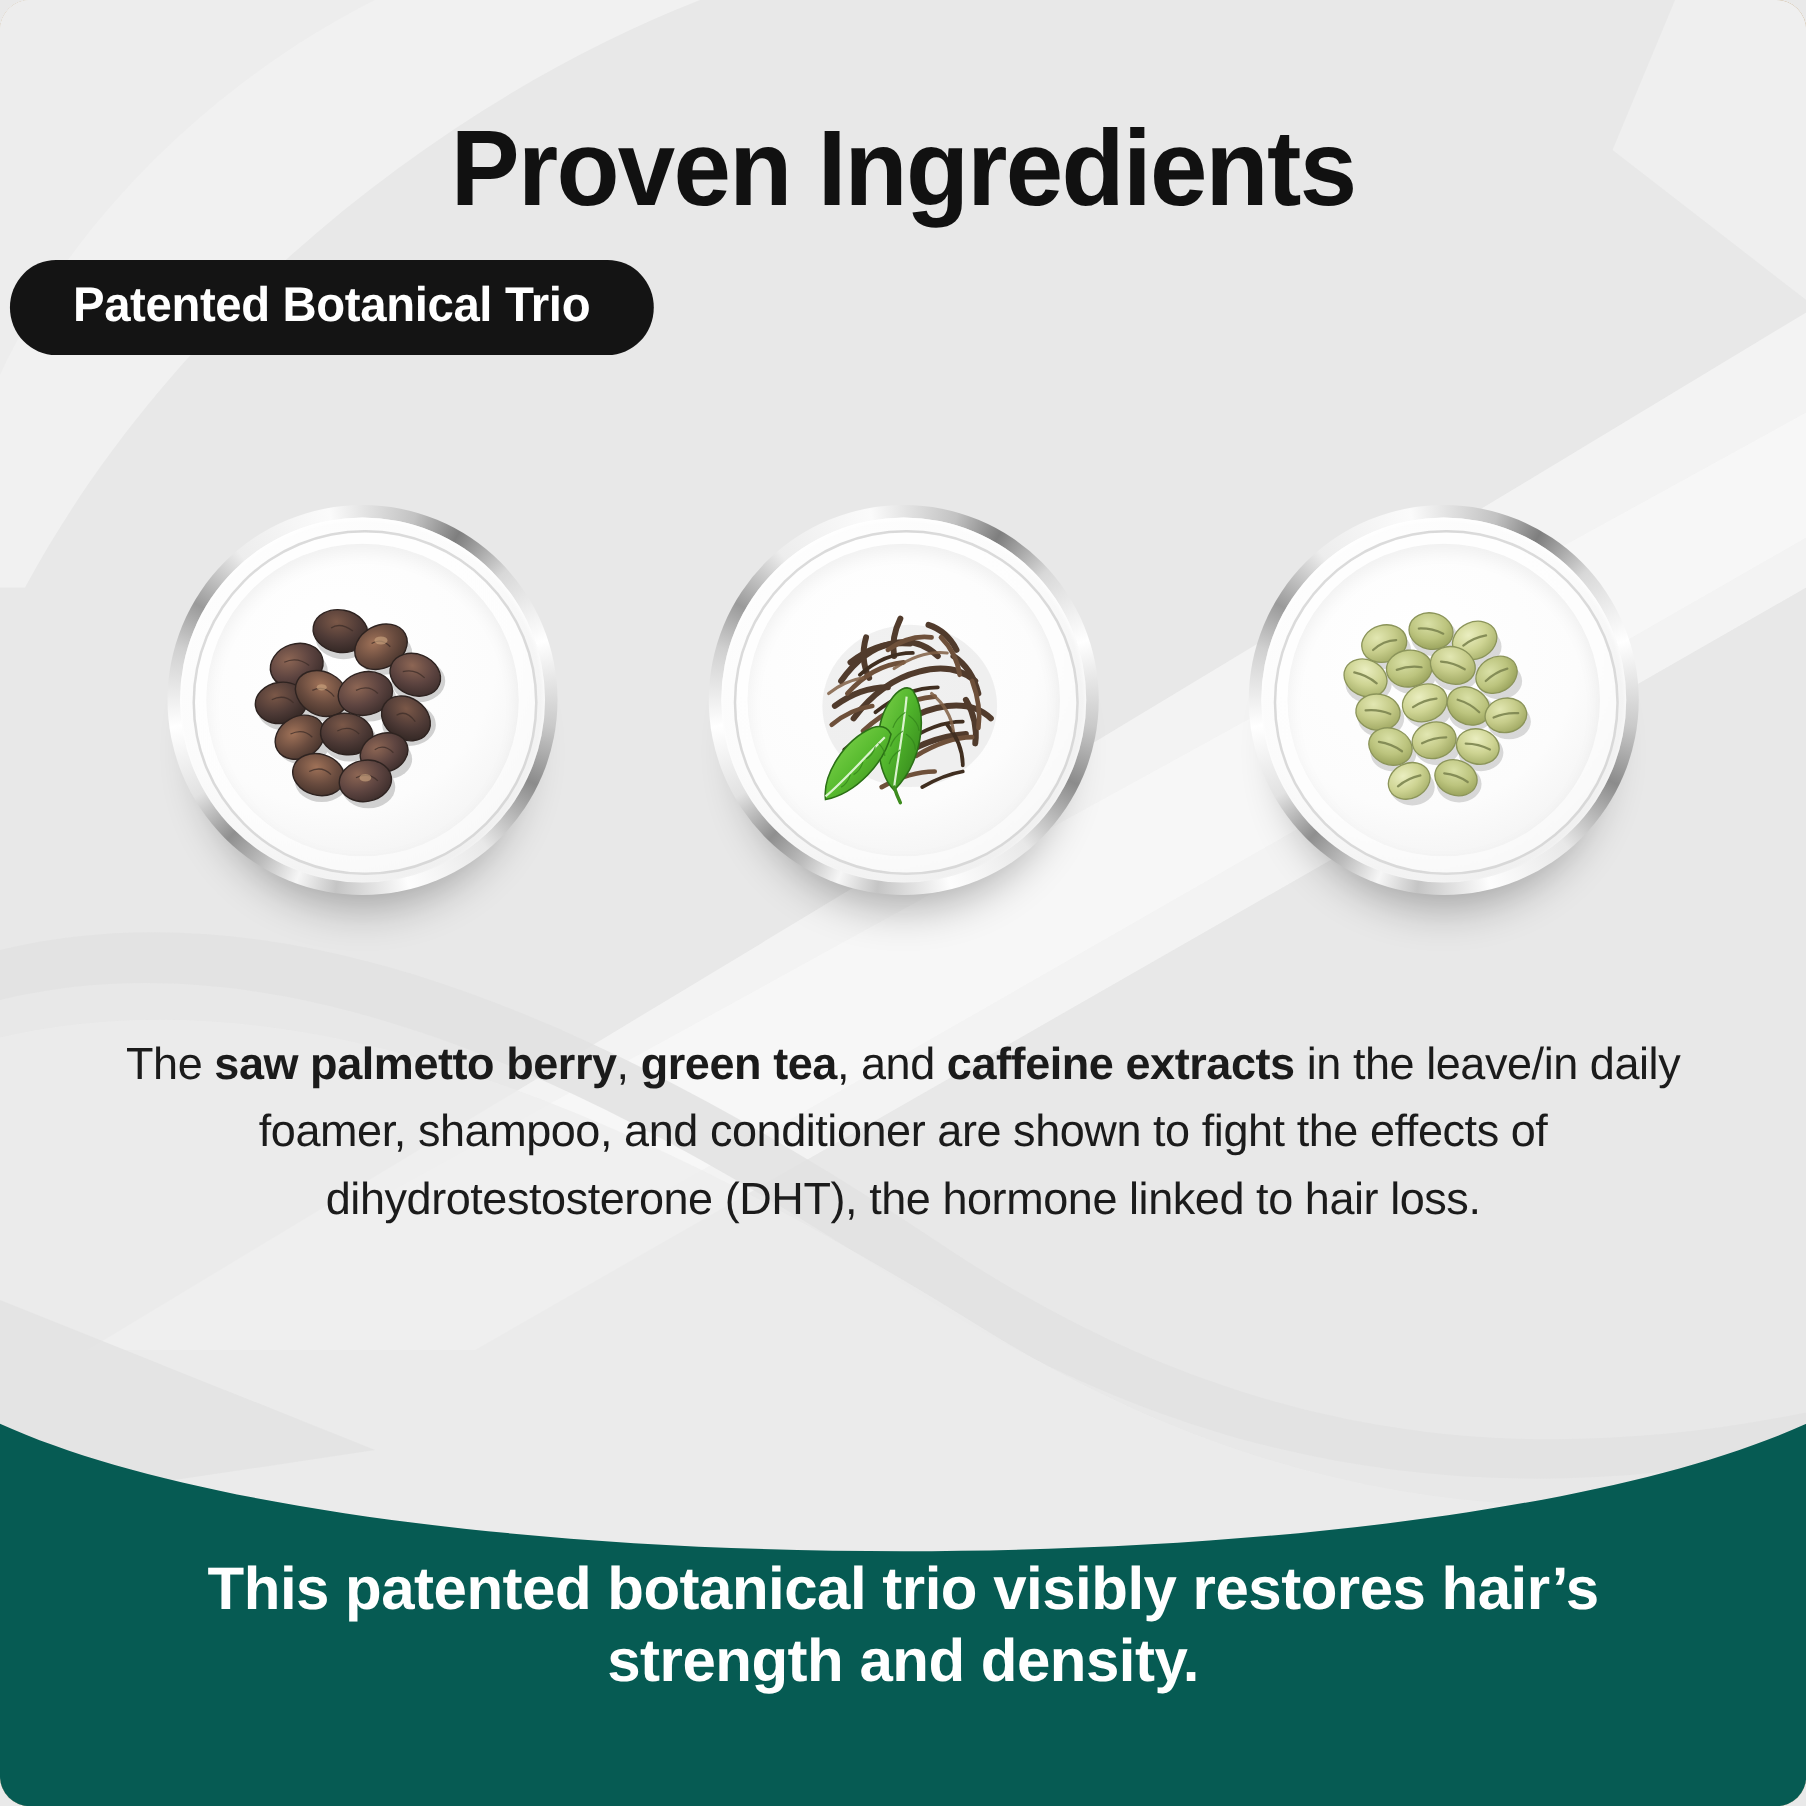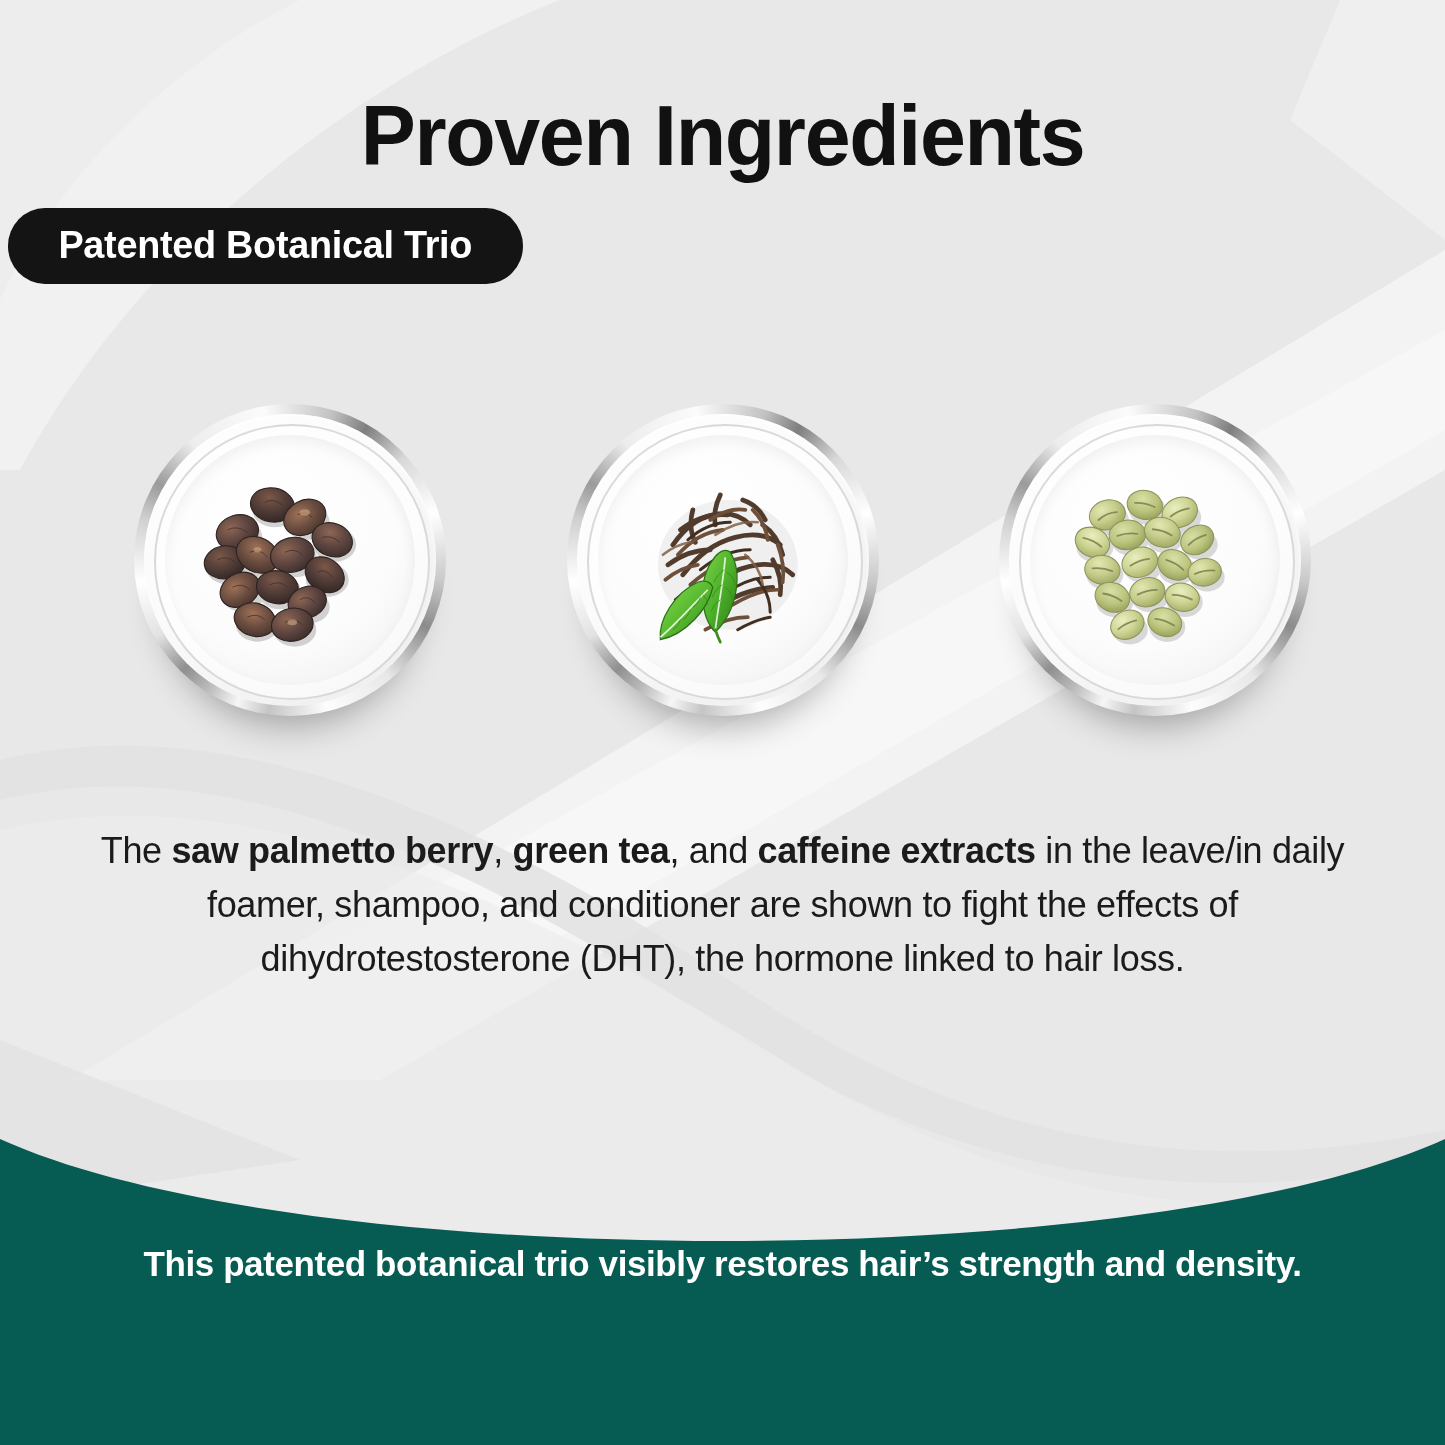--- a/index.html
+++ b/index.html
@@ -2,21 +2,21 @@
 <html><head>
 <meta charset="utf-8">
 <style>
   html,body{margin:0;padding:0;}
   body{
     width:1445px;height:1445px;
     background:#e9e9e9;
     font-family:"Liberation Sans","DejaVu Sans",sans-serif;
     overflow:hidden;
   }
-  .stage{position:relative;width:1445px;height:1445px;overflow:hidden;background:#a16207;}
+  .stage{position:relative;width:1445px;height:1445px;overflow:hidden;background:#a16207;border-radius:24px;}
 
   
   .bg-layer{position:absolute;inset:0;overflow:hidden;}
   .bg-svg{position:absolute;inset:0;width:1445px;height:1445px;display:block;}
 
   
   .header{position:absolute;left:0;right:0;top:92px;text-align:center;z-index:5;}
   .title{
     font-size:86px;line-height:1.02;font-weight:900;color:#111111;
     letter-spacing:-1.4px;margin:0;font-stretch:condensed;
@@ -86,21 +86,21 @@
   .body-copy b{font-weight:800;}
 
   
   .footer{
     position:absolute;left:0;bottom:0;width:1445px;height:320px;z-index:6;
   }
   .footer-svg{position:absolute;left:0;top:0;width:1445px;height:320px;}
   .footer-text{
     position:absolute;left:78px;right:78px;top:118px;
     text-align:center;color:#ffffff;
-    font-size:35px;line-height:1.20;font-weight:800;letter-spacing:-0.4px;
+    font-size:48px;line-height:1.20;font-weight:800;letter-spacing:-0.4px;
   }
 </style>
 </head>
 <body>
 
 <div class="stage">
 
   <div class="bg-layer">
     <svg class="bg-svg" viewBox="0 0 1445 1445" preserveAspectRatio="none">
       <defs>

